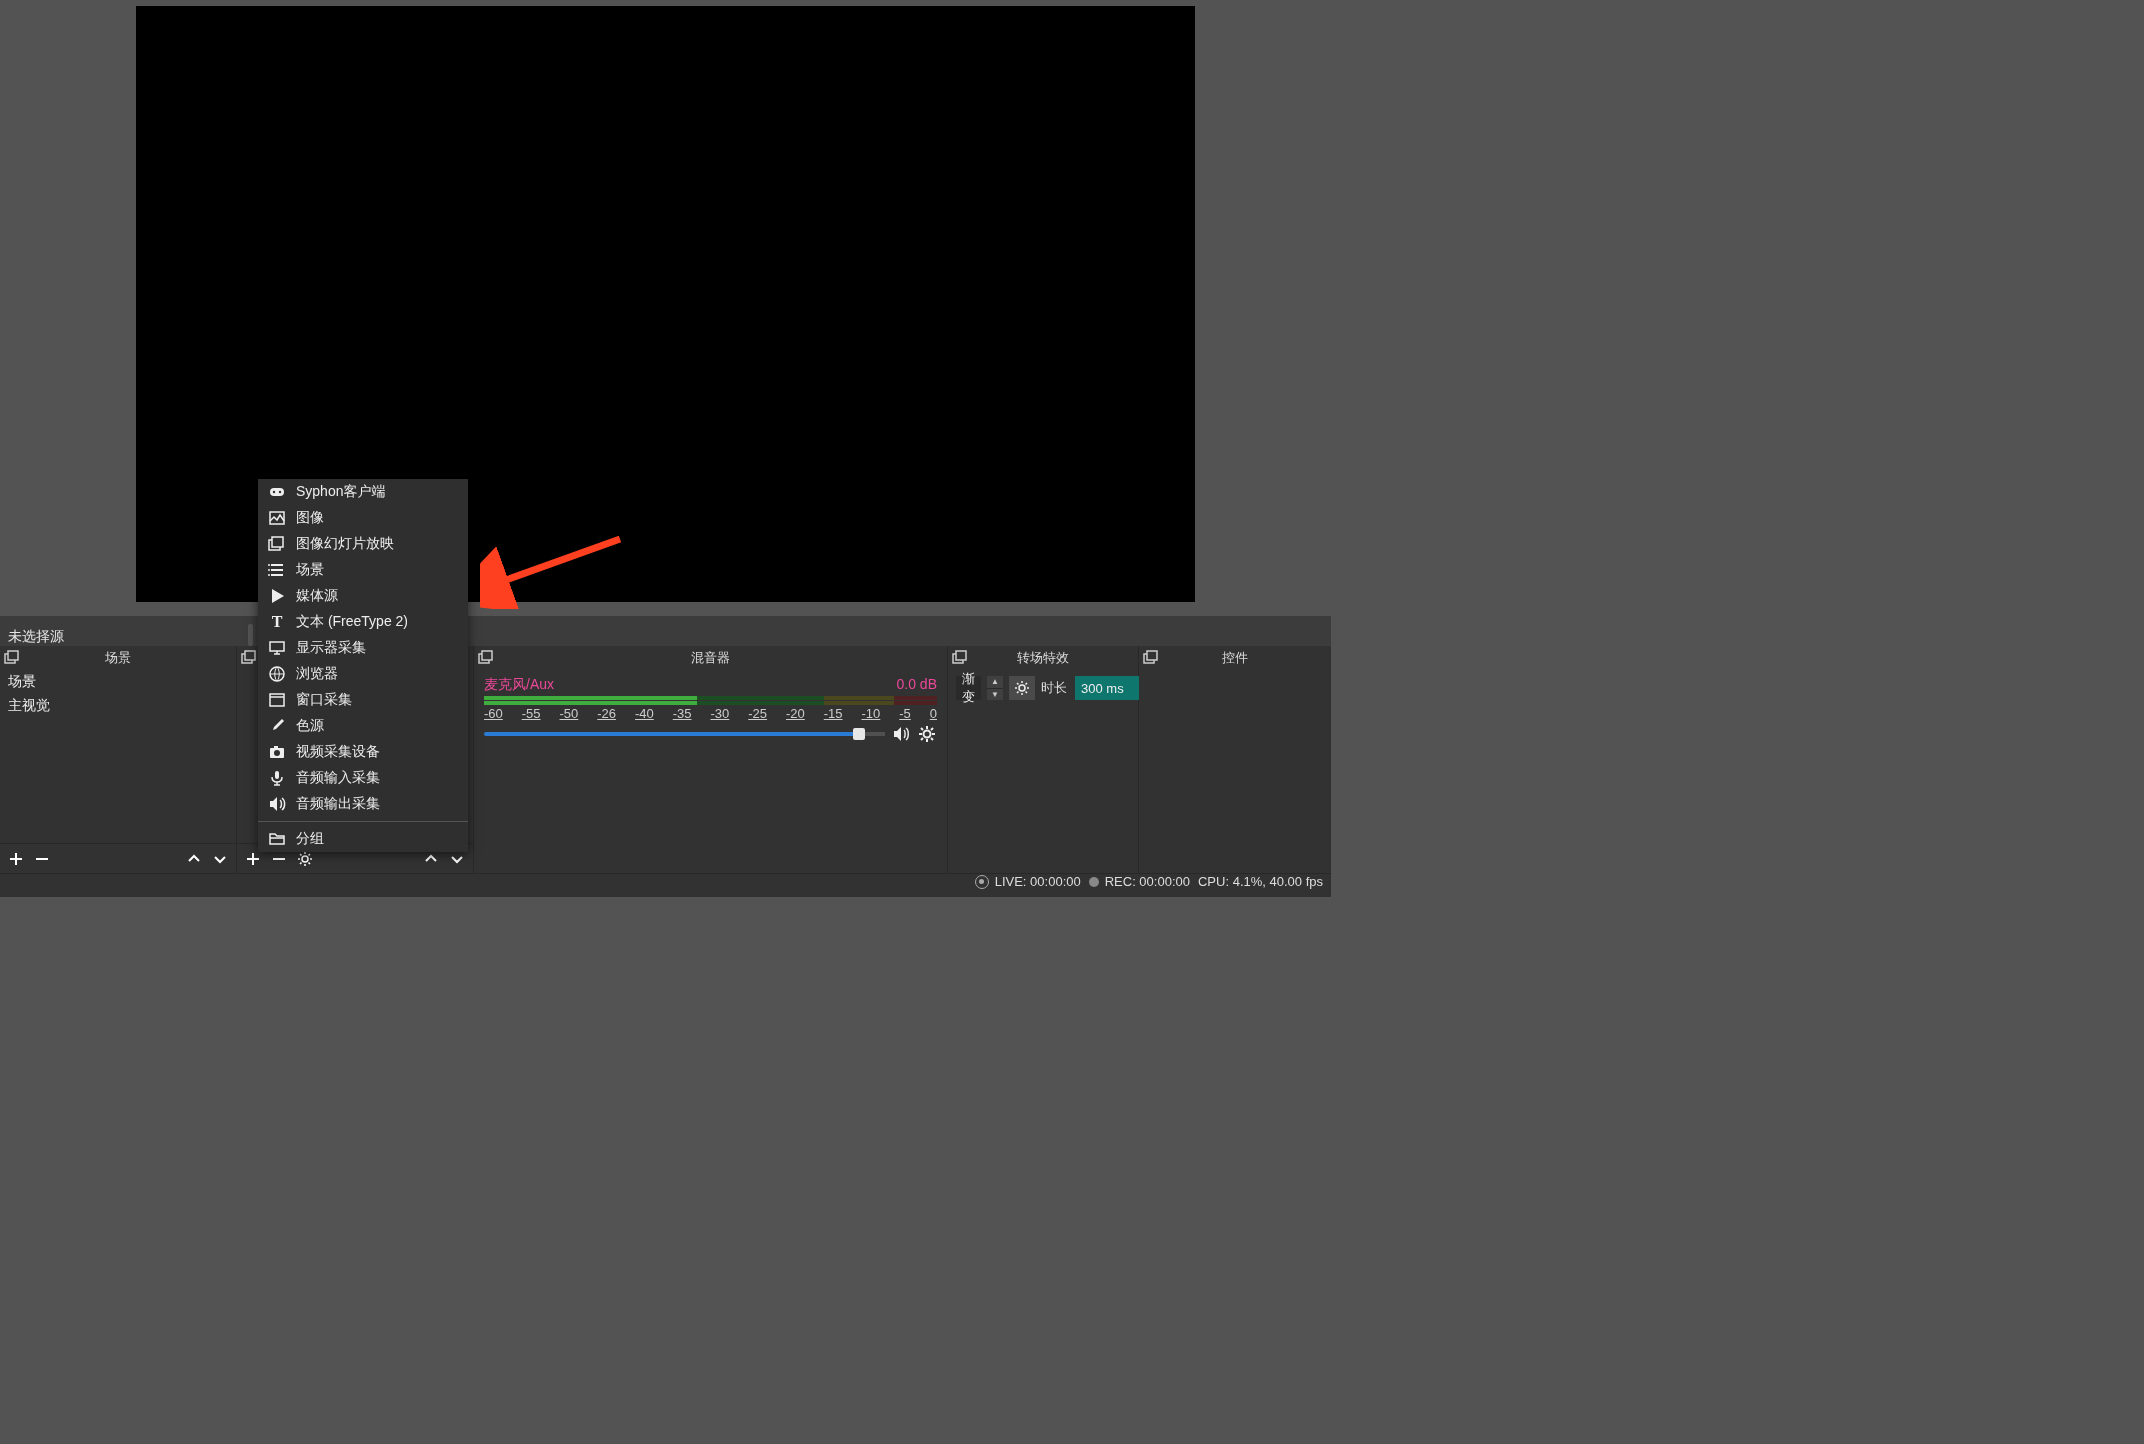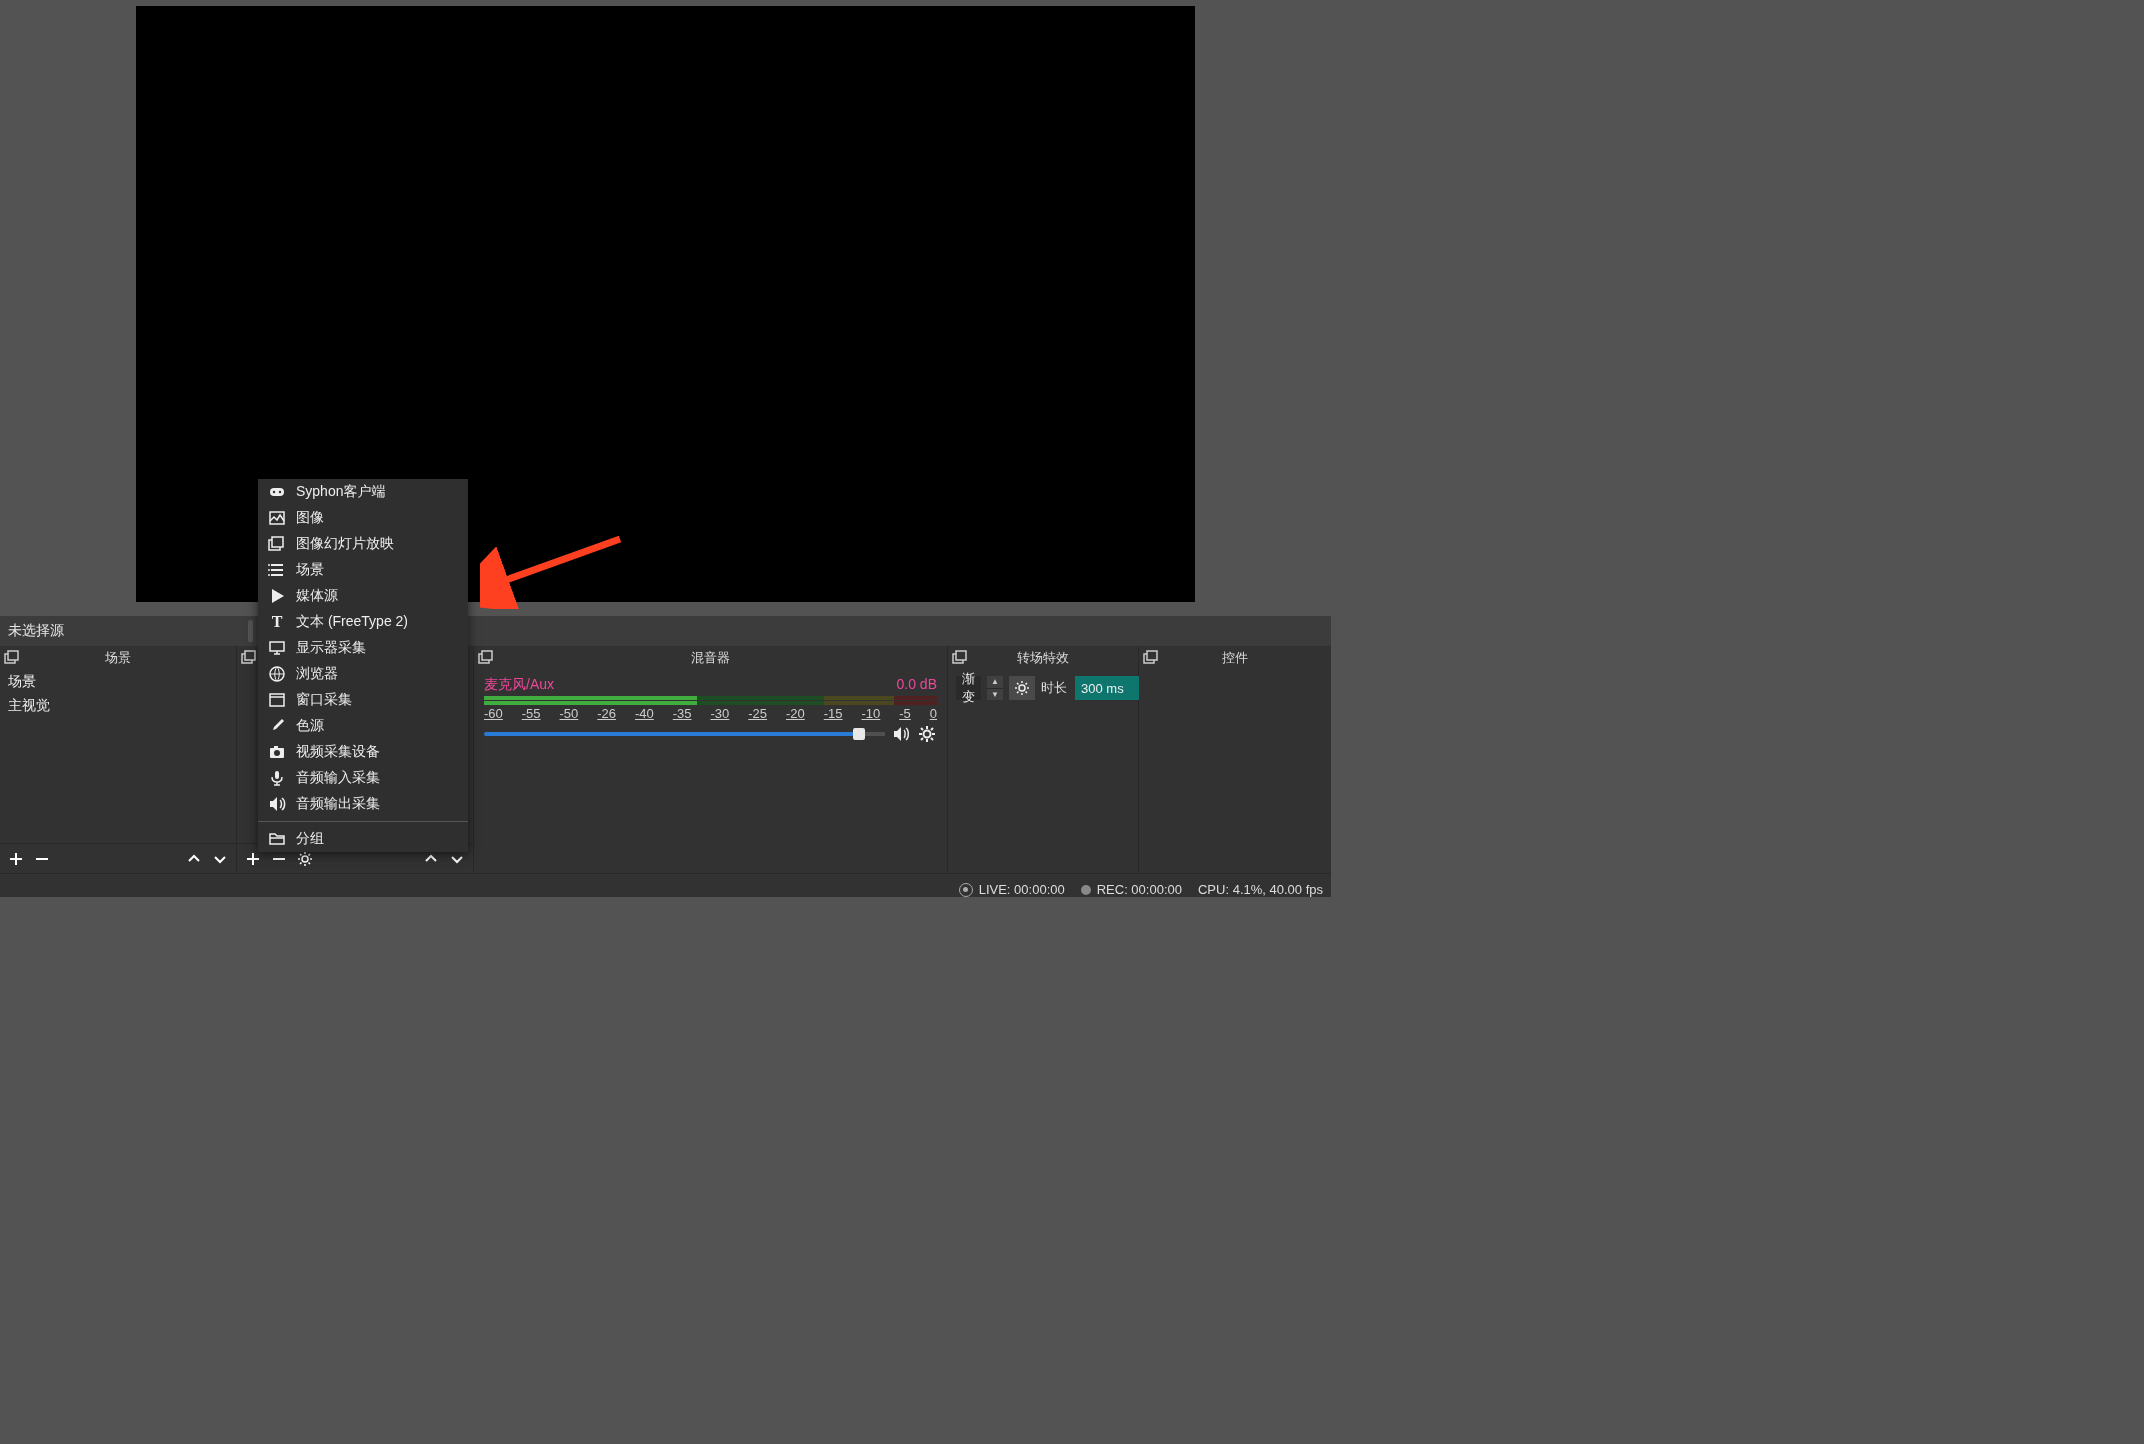--- a/index.html
+++ b/index.html
@@ -27,21 +27,21 @@
   background: #000;
 }
 .no-source-bar {
   position: absolute;
   left: 0;
   top: 616px;
   width: 100%;
   height: 30px;
   background: #3c3c3c;
   display: flex;
-  align-items: center;
+  align-items: flex-end;
   padding-left: 8px;
   font-size: 14px;
   color: #e8e8e8;
 }
 .no-source-handle {
   position: absolute;
   left: 248px;
   width: 5px;
   height: 22px;
   background: #535353;
@@ -268,24 +268,24 @@
 }
 
 .status-bar {
   position: absolute;
   bottom: 0;
   left: 0;
   right: 0;
   height: 24px;
   background: #323232;
   display: flex;
-  align-items: flex-end;
+  align-items: flex-start;
   justify-content: flex-end;
   padding: 0 8px;
-  gap: 16px;
+  gap: 8px;
   font-size: 13px;
   color: #ddd;
   border-top: 1px solid #282828;
 }
 .status-item { display: flex; align-items: center; gap: 6px; }
 .status-dot { width: 10px; height: 10px; border-radius: 50%; background: #888; }
 .status-live-icon {
   width: 14px;
   height: 14px;
   border: 1.5px solid #aaa;

